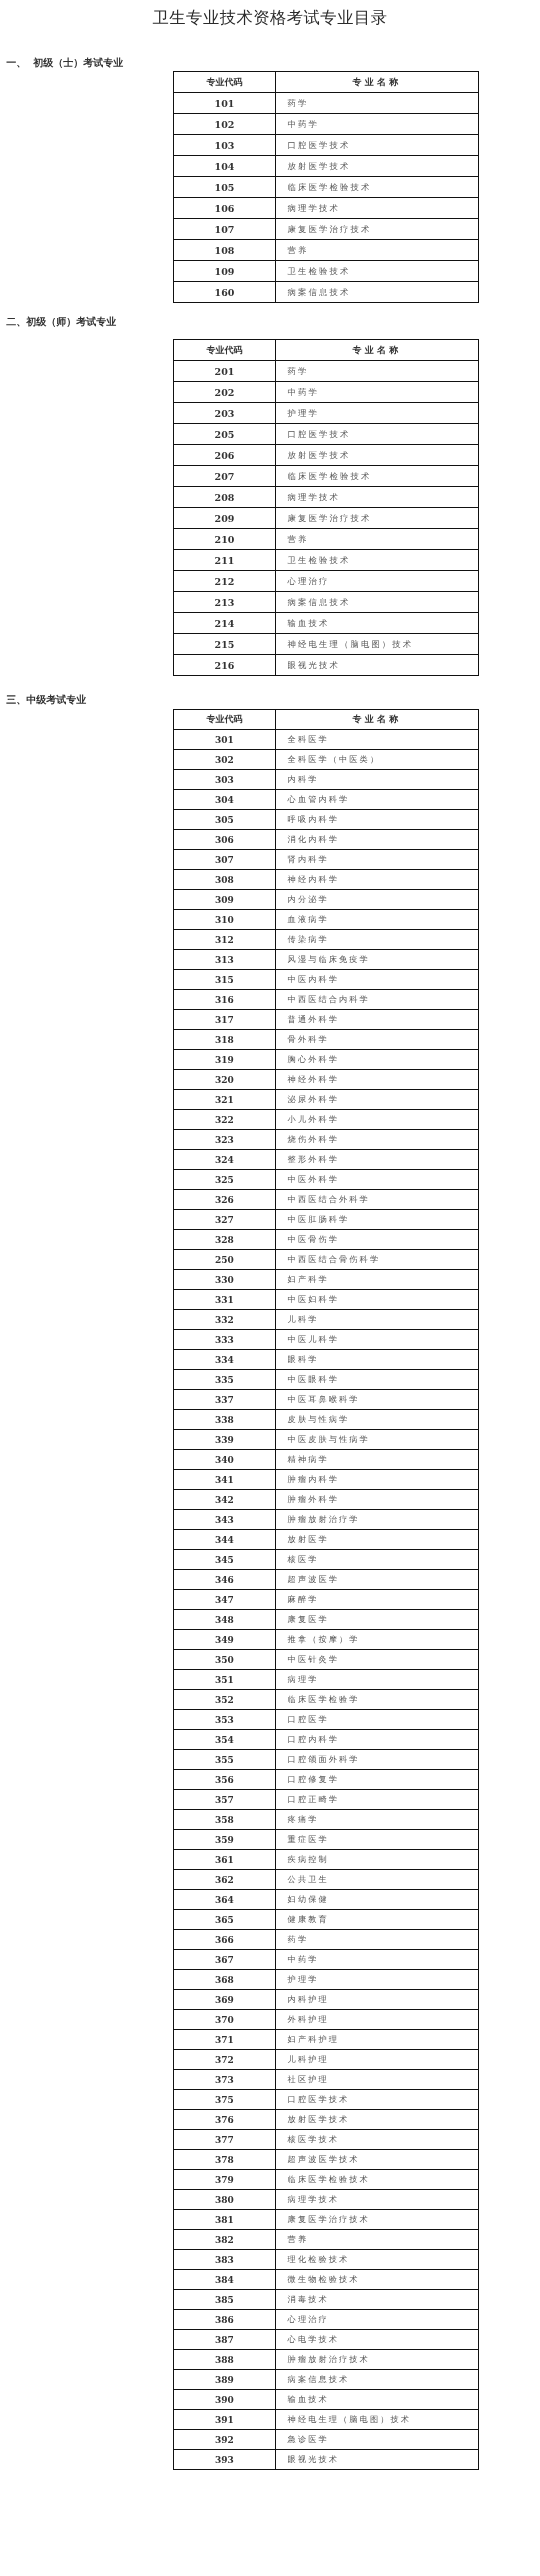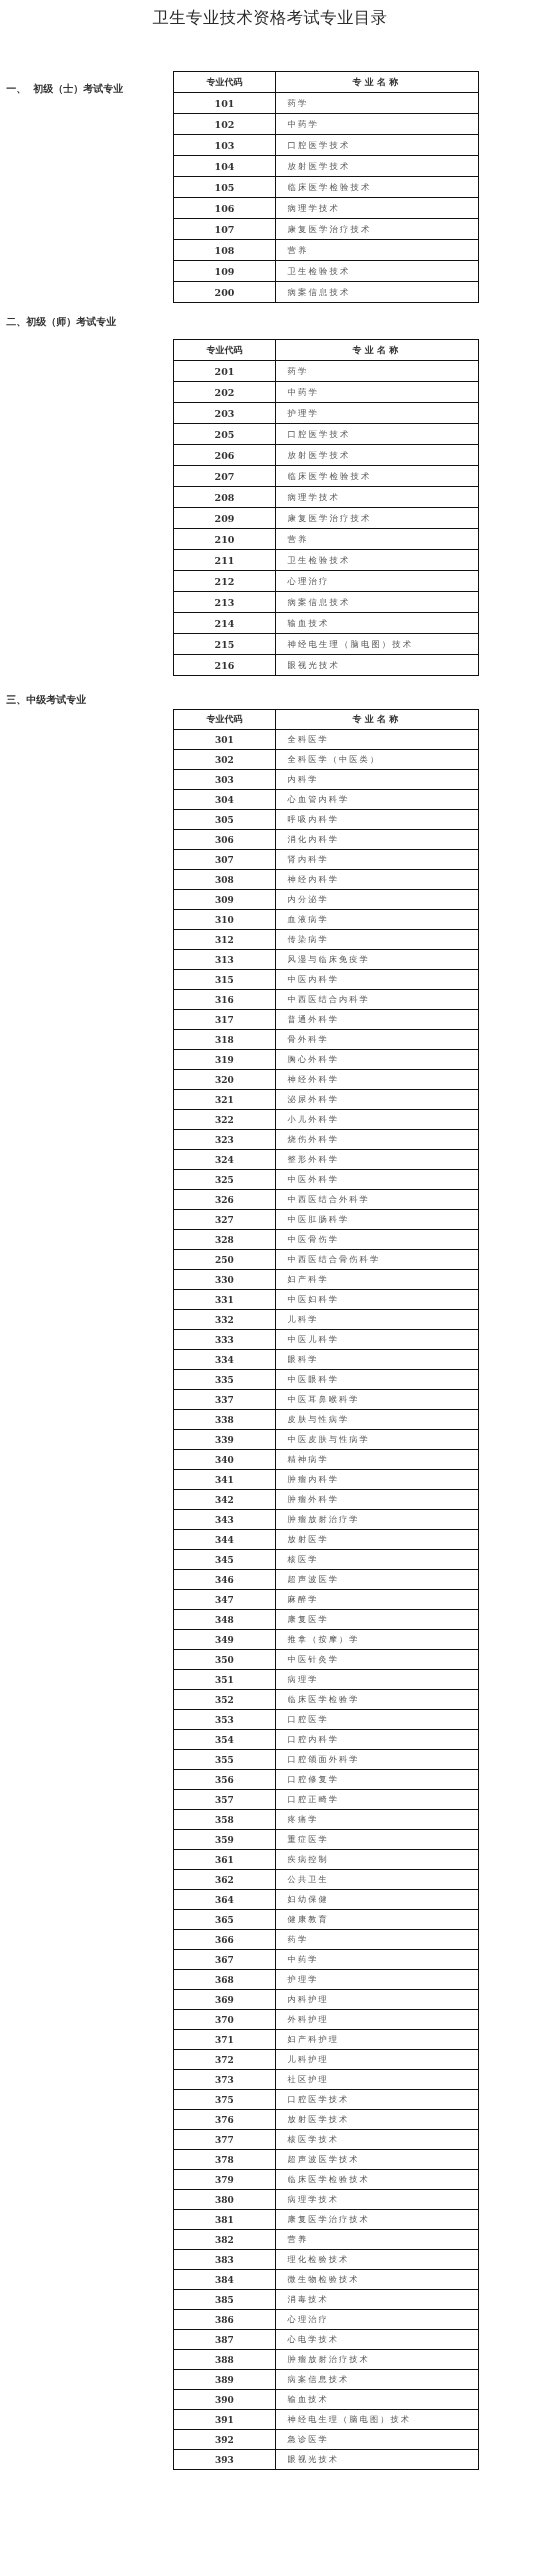--- a/index.html
+++ b/index.html
@@ -48,21 +48,21 @@
   #t3 { top: 709px; }
   #t3 th, #t3 td { height: 20px; }
   #t3 td.code { font-size: 9px; }
   #t3 td.name { font-size: 8.2px; }
 </style>
 </head>
 <body>
 
 <div class="title">卫生专业技术资格考试专业目录</div>
 
-<div class="section-heading" style="top:56px;margin-top:26px;">一、  初级（士）考试专业</div>
+<div class="section-heading" style="top:56px;">一、  初级（士）考试专业</div>
 <table class="catalog" id="t1">
   <colgroup>
       <col class="code">
       <col class="name">
     </colgroup>
   <thead>
     <tr>
       <th>专业代码</th>
       <th class="name-head">专业名称</th>
     </tr>
@@ -98,21 +98,21 @@
       </tr>
       <tr>
         <td class="code">108</td>
         <td class="name">营养</td>
       </tr>
       <tr>
         <td class="code">109</td>
         <td class="name">卫生检验技术</td>
       </tr>
       <tr>
-        <td class="code">200</td>
+        <td class="code">160</td>
         <td class="name">病案信息技术</td>
       </tr>
     </tbody>
 </table>
 
 <div class="section-heading" style="top:315px;">二、初级（师）考试专业</div>
 <table class="catalog" id="t2">
   <colgroup>
       <col class="code">
       <col class="name">

